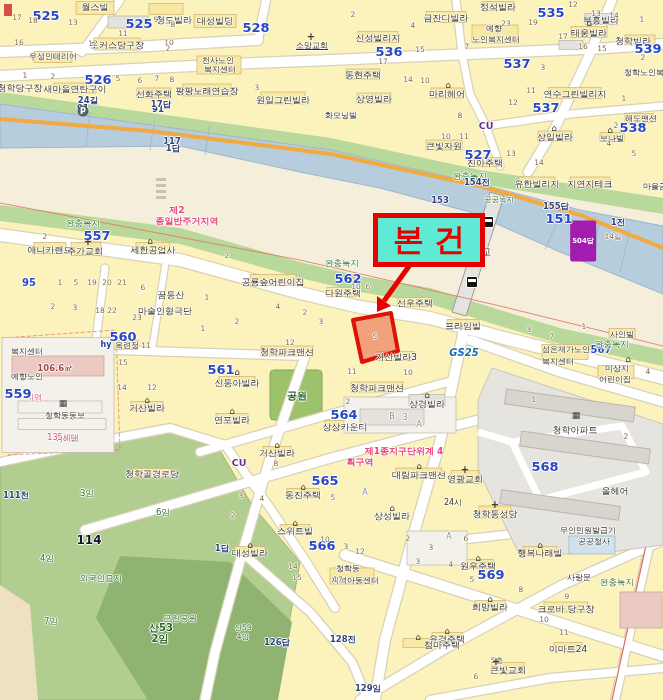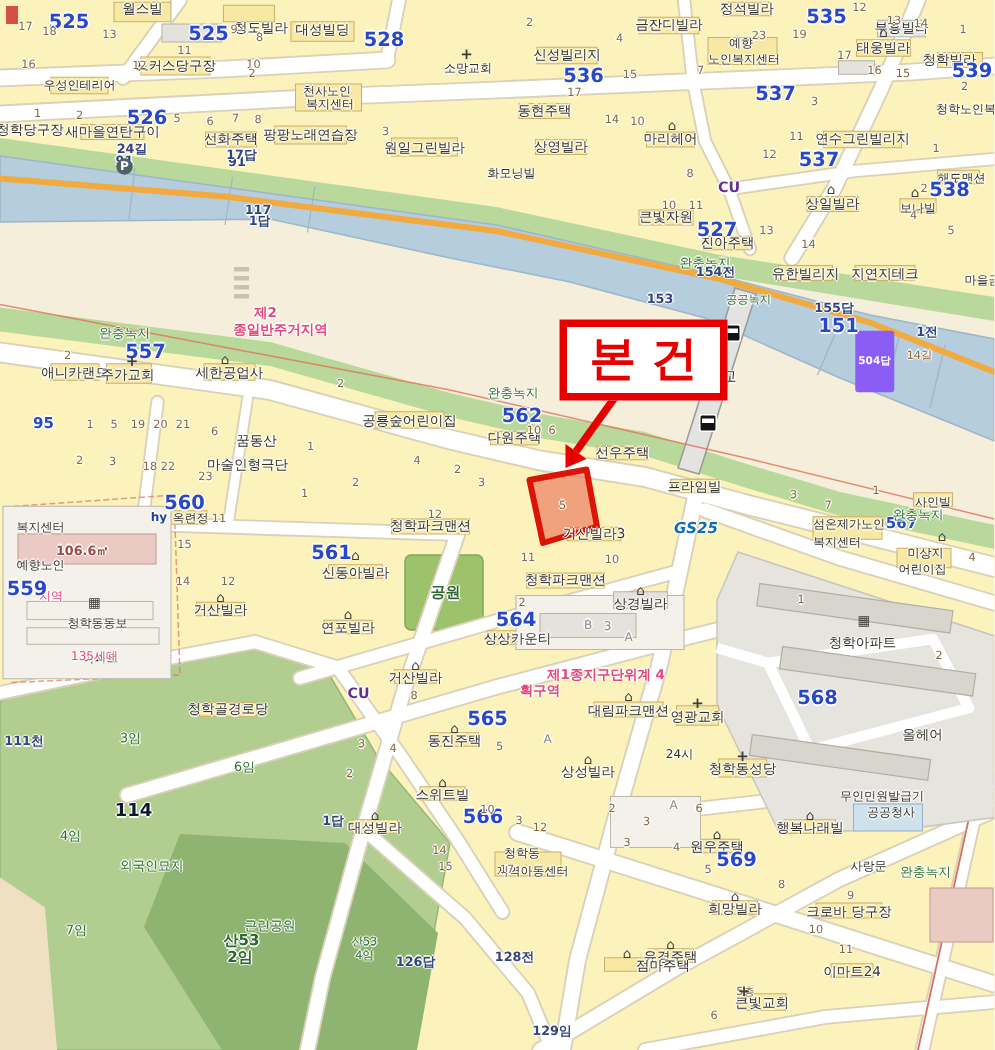--- a/index.html
+++ b/index.html
@@ -27,23 +27,23 @@
   .cu{font-size:9.5px;font-weight:900;color:#652d90;}
   .gs{font-size:10px;font-weight:900;color:#0f6cb6;font-style:italic;}
   .hy{font-size:8px;font-weight:900;color:#1f3f99;}
   .icon{font-size:9px;color:#3c3c3c;text-shadow:none;}
   .apt{font-size:9px;color:#3c3c3c;text-shadow:none;}
   .church{font-size:10px;font-weight:900;color:#3c3c3c;text-shadow:none;}
   .pb{width:11px;height:11px;border-radius:50%;background:#52606e;color:#fff;
       font-size:8px;font-weight:bold;text-align:center;line-height:11px;text-shadow:none;}
   .bus{width:10px;height:10px;background:#141414;border:1px solid #fff;border-radius:2px;text-shadow:none;}
   .bus::after{content:"";display:block;margin:2px 1px;height:3px;background:#fff;}
-  .b504{background:#8b5cf6;color:#fff;font-size:7px;font-weight:bold;padding:17px 2px;border-radius:2px;text-shadow:none;}
+  .b504{background:#a21caf;color:#fff;font-size:7px;font-weight:bold;padding:17px 2px;border-radius:2px;text-shadow:none;}
   #callout{position:absolute;left:373px;top:213px;width:92px;height:44px;z-index:4;
-      background:#ffffff;border:5px solid #e60000;display:flex;justify-content:center;
+      background:#5eead4;border:5px solid #e60000;display:flex;align-items:center;justify-content:center;
       font-size:31px;font-weight:900;color:#e60000;letter-spacing:10px;padding-left:10px;}
   #arrowlayer{position:absolute;left:0;top:0;z-index:3;pointer-events:none;}
 </style>
 </head>
 <body>
 
 <div id="map">
   <svg id="base" width="663" height="700" viewBox="0 0 663 700">
 
     <rect x="0" y="0" width="663" height="700" fill="#fbf3bb"></rect>
@@ -233,21 +233,21 @@
       <div class="lb name" style="left: 215px; top: 21px;">대성빌딩</div>
       <div class="lb name" style="left: 117px; top: 45px;">포커스당구장</div>
       <div class="lb nmsm" style="left: 53px; top: 57px;">우성인테리어</div>
       <div class="lb nmsm" style="left: 218px; top: 61px;">천사노인</div>
       <div class="lb nmsm" style="left: 220px; top: 70px;">복지센터</div>
       <div class="lb name" style="left: 20px; top: 88px;">청학당구장</div>
       <div class="lb name" style="left: 75px; top: 89px;">새마을연탄구이</div>
       <div class="lb name" style="left: 154px; top: 94px;">선화주택</div>
       <div class="lb name" style="left: 207px; top: 91px;">팡팡노래연습장</div>
       <div class="lb name" style="left: 283px; top: 100px;">원일그린빌라</div>
-      <div class="lb nmsm" style="left: 312px; top: 46px;">소망교회</div>
+      <div class="lb nmsm" style="left: 312px; top: 46px; text-decoration: underline;">소망교회</div>
       <div class="lb name" style="left: 446px; top: 18px;">금잔디빌라</div>
       <div class="lb name" style="left: 498px; top: 7px;">정석빌라</div>
       <div class="lb name" style="left: 378px; top: 38px;">신성빌리지</div>
       <div class="lb nmsm" style="left: 494px; top: 29px;">예향</div>
       <div class="lb nmsm" style="left: 496px; top: 40px;">노인복지센터</div>
       <div class="lb name" style="left: 601px; top: 20px;">부흥빌라</div>
       <div class="lb name" style="left: 589px; top: 33px;">태웅빌라</div>
       <div class="lb name" style="left: 633px; top: 41px;">청학빌라</div>
       <div class="lb name" style="left: 363px; top: 75px;">동현주택</div>
       <div class="lb nmsm" style="left: 648px; top: 73px;">청학노인복지</div>

